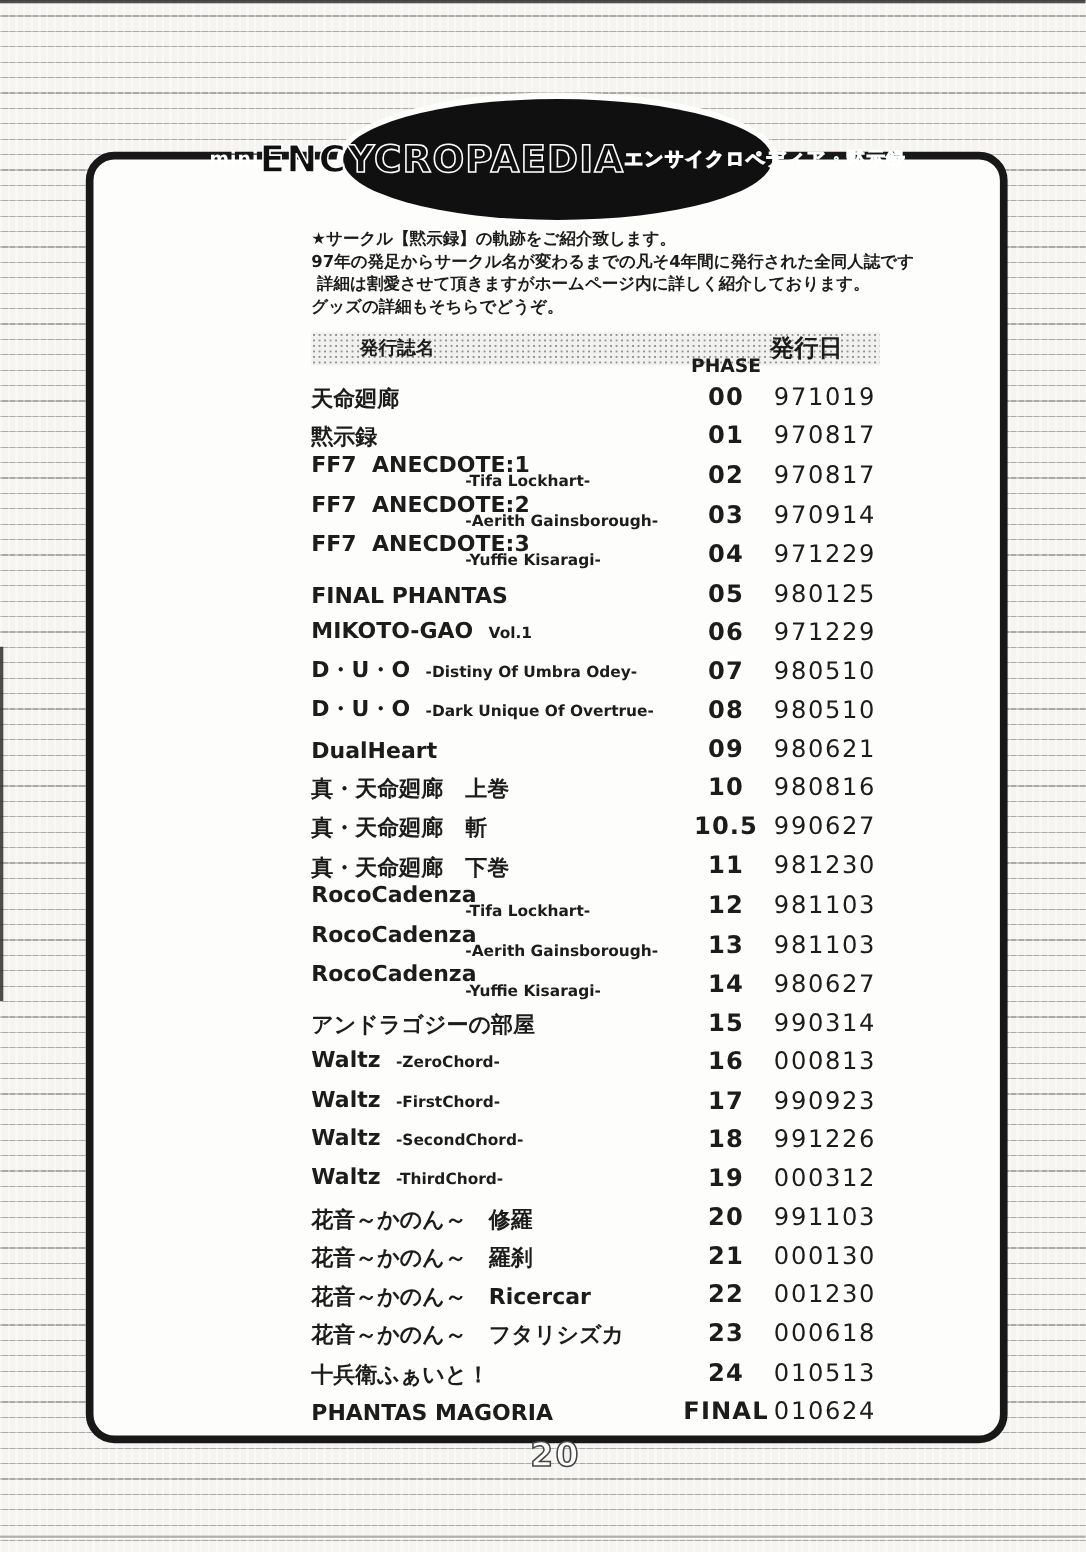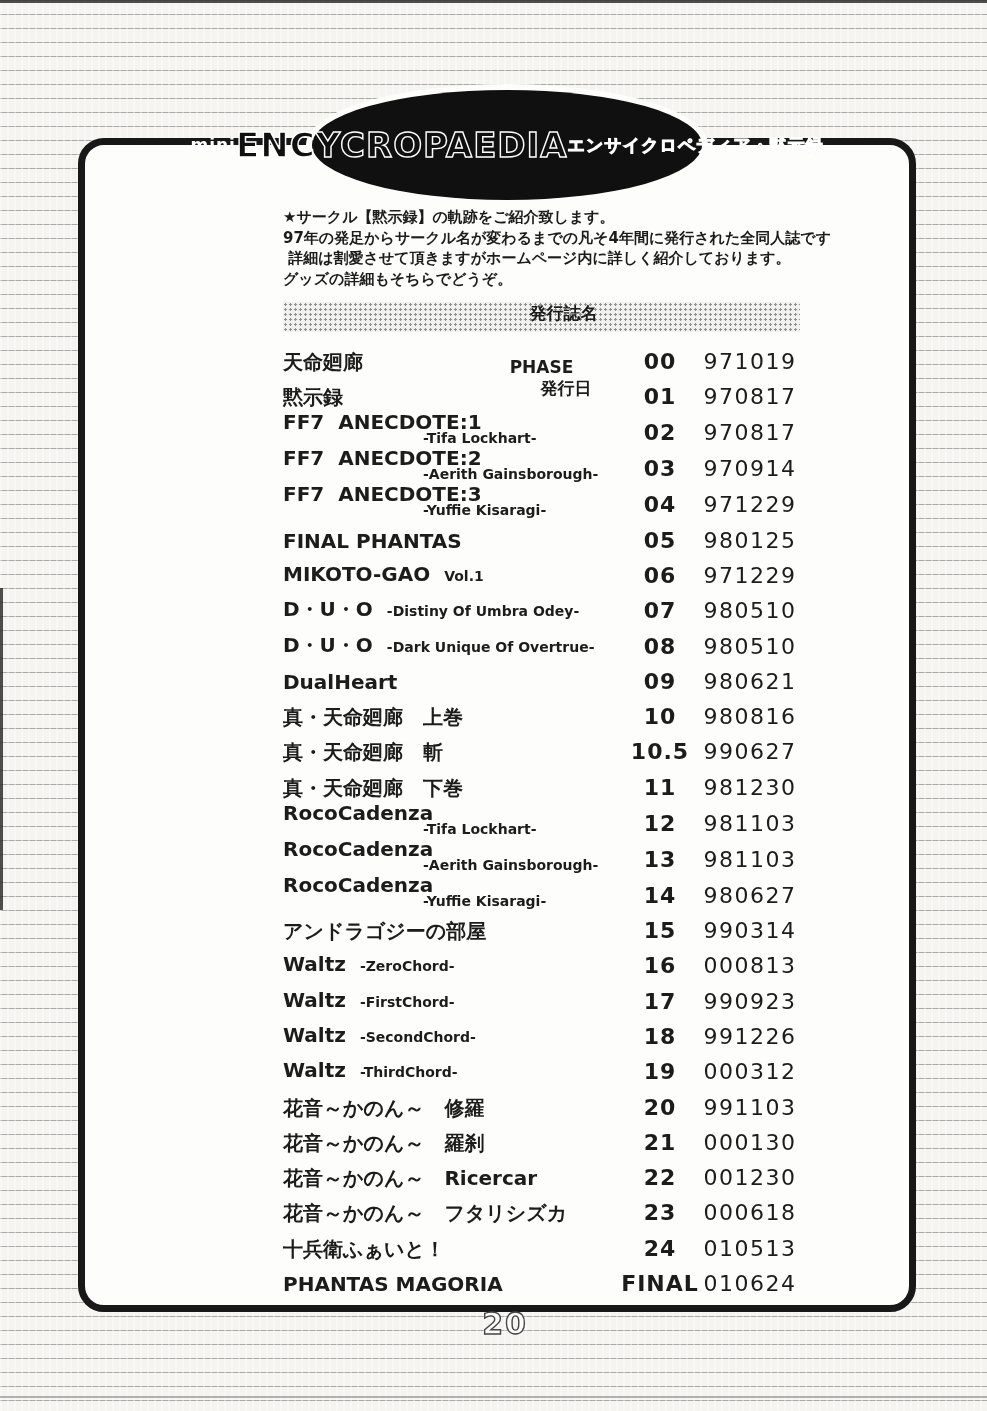--- a/index.html
+++ b/index.html
@@ -46,25 +46,24 @@
     margin:62px 0 0 158px;width:517px;
   }
   .intro{font-size:15px;font-weight:bold;line-height:1.38;}
   .intro div{white-space:pre;}
 
   .table-header{
     display:flex;align-items:center;height:30px;margin-top:12px;
     background-color:#f1f1ef;
     background-image:radial-gradient(circle,#8f8f8f 1.05px,transparent 1.05px);
     background-size:5px 5px;
-    flex-direction:column;
   }
   .th-name{flex:1;padding-left:44px;font-size:17px;font-weight:bold;}
   .th-phase{width:80px;text-align:center;font-size:17px;font-weight:bold;margin-top:32px;}
-  .th-date{width:100px;text-align:right;font-size:17px;font-weight:bold;}
+  .th-date{width:100px;text-align:left;font-size:22px;font-weight:bold;}
 
   .rows{margin-top:8px;}
   .row{display:flex;align-items:flex-end;min-height:35.3px;}
   .cell-title{flex:1;min-width:0;}
   .title-line{display:flex;align-items:baseline;line-height:25px;}
   .t-title{font-size:20px;font-weight:bold;white-space:pre;}
   .t-note{font-size:14px;font-weight:bold;margin-left:14px;white-space:pre;}
   .t-sub{font-size:14px;font-weight:bold;margin-left:140px;margin-top:-4px;line-height:15px;white-space:pre;}
   .cell-phase{width:80px;text-align:center;font-size:22px;font-weight:bold;line-height:26px;letter-spacing:1px;}
   .cell-date{width:100px;text-align:center;font-size:22px;font-weight:normal;line-height:26px;letter-spacing:1.5px;}

